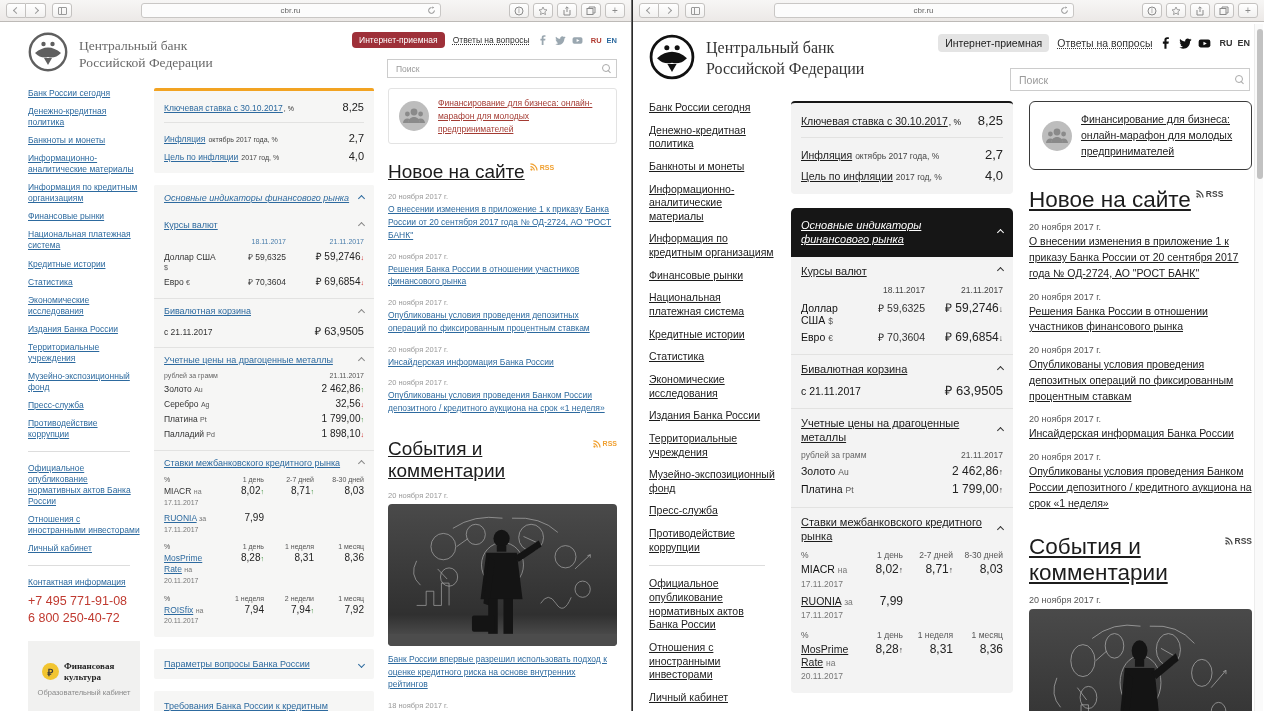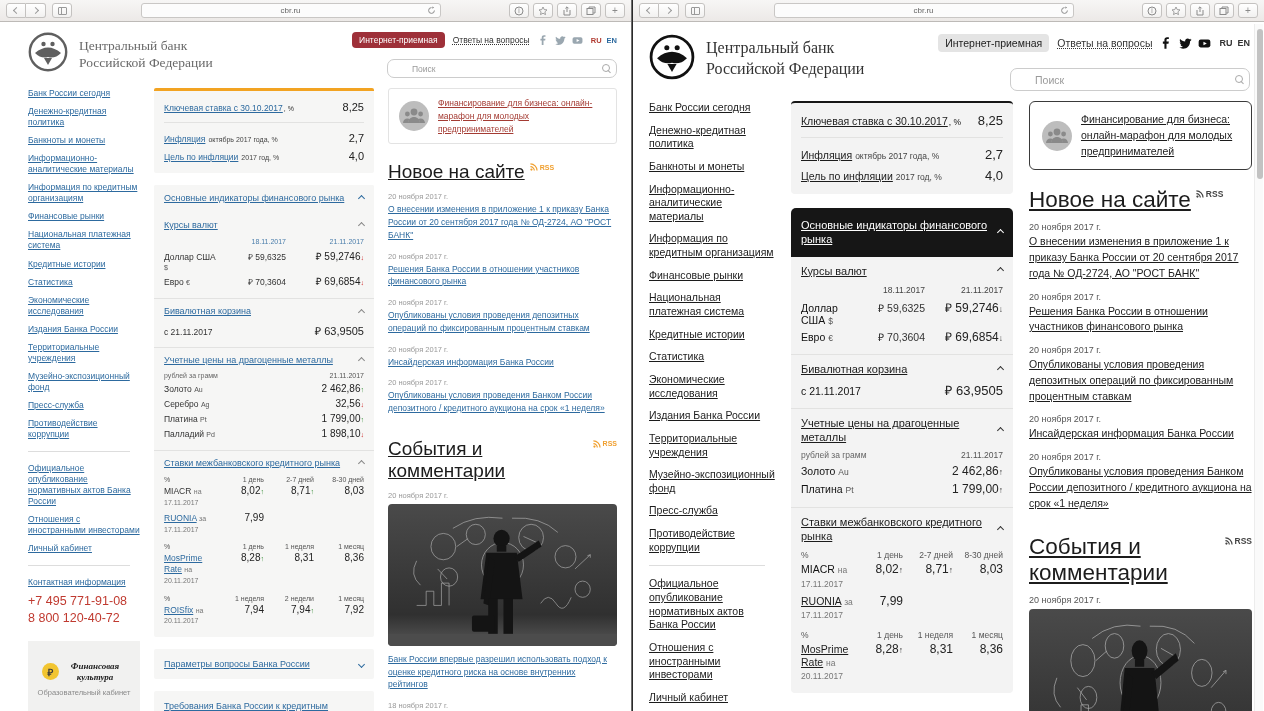--- a/index.html
+++ b/index.html
@@ -61,21 +61,21 @@
   .qa-link { font-size:var(--fs-base); color:#333; text-decoration:underline; text-decoration-style:dotted; cursor:pointer; }
   .social { display:flex; gap:6px; align-items:center; color:var(--social); }
   .social svg { width:11px; height:11px; }
   .mono .social svg { width:13px; height:13px; }
   .lang { display:flex; gap:5px; font-size:7.5px; font-weight:bold; }
   .mono .lang { font-size:9px; }
   .lang-ru { color:#b0392f; cursor:pointer; } .lang-en { color:#2d6a9f; cursor:pointer; }
   .mono .lang-ru, .mono .lang-en { color:#333; }
   .search { margin-top:11px; width:230px; position:relative; }
   .mono .search { width:240px; margin-top:16px; }
-  .search input { width:100%; height:19px; border:1px solid #ccc; border-radius:7px; padding:0 22px 0 24px;
+  .search input { width:100%; height:19px; border:1px solid #ccc; border-radius:0; padding:0 22px 0 8px;
     font-size:var(--fs-base); color:#333; font-family:inherit; outline:none; }
   .mono .search input { height:23px; }
   .search input::placeholder { color:#9a9a9a; }
   .mag { position:absolute; right:7px; top:5px; width:8px; height:8px; }
   .mono .mag { top:7px; }
   .mag::before { content:""; position:absolute; width:6px; height:6px; border:1.3px solid #aaa; border-radius:50%; }
   .mag::after { content:""; position:absolute; width:4px; height:1.3px; background:#aaa; transform:rotate(45deg); left:5px; top:7px; }
 
   .cols { display:grid; grid-template-columns:112px 220px 1fr; gap:14px; padding:2px 14px 0 28px; }
   .mono .cols { grid-template-columns:126px 222px 1fr; gap:16px; padding:2px 12px 0 16px; }
@@ -87,36 +87,36 @@
   .navlink { color:var(--link); text-decoration:underline; cursor:pointer; }
   .nav-divider { border:none; border-top:1px solid #ddd; margin:11px 10px 11px 0; position:relative; }
   .nav-divider::after { content:""; position:absolute; left:50%; top:-2px; width:3px; height:3px; background:#c9c9c9; }
   .contact-link { color:var(--link); text-decoration:underline; cursor:pointer; display:inline-block; margin-bottom:4px; }
   .phone { font-size:var(--fs-phone); color:var(--phone); margin-top:3px; white-space:nowrap; }
   .promo { background:#f1f1f0; margin-top:16px; padding:20px 6px 16px; display:flex; flex-direction:column;
     align-items:center; text-align:center; min-height:230px; }
   .fincult-row { display:flex; gap:5px; align-items:center; }
   .fincult-icon { width:17px; height:17px; border-radius:50%; background:#f2c531; color:#3b3b3b; font-weight:bold;
     font-size:10px; display:inline-flex; align-items:center; justify-content:center; }
-  .fincult-title { font-family:"Liberation Serif", serif; font-weight:bold; font-size:9px; color:#222; text-align:center; line-height:1.15; width:62px;font-style:italic; }
+  .fincult-title { font-family:"Liberation Serif", serif; font-weight:bold; font-size:9px; color:#222; text-align:left; line-height:1.15; width:62px; }
   .promo-sub { font-size:7.5px; color:#8a8a8a; margin-top:6px; }
 
   
   .ibox { background:var(--box); border-radius:2px; margin-bottom:12px; }
   .mono .ibox { margin-bottom:14px; border-radius:4px; }
   .key-box { border-top:3px solid var(--accent-top); padding:7px 10px 8px; }
   .mono .key-box { border-top:2px solid var(--accent-top); }
   .irow { display:flex; align-items:baseline; padding:3px 0; }
   .ilink { color:var(--link); text-decoration:underline; cursor:pointer; }
   .iunit { color:var(--text); font-size:var(--fs-small); margin-left:1px; }
   .inote { color:#444; font-size:var(--fs-small); margin-left:3px; }
   .ival { margin-left:auto; font-size:var(--fs-val); color:#222; }
   .key-sep { border:none; border-top:1px solid #e2e2e1; margin:6px 0; }
   .main-hdr { display:flex; align-items:center; justify-content:space-between; background:var(--hdr-bg);
-    color:var(--hdr-text); padding:8px 10px; border-radius:2px 2px 0 0; }
+    color:var(--hdr-text); padding:8px 10px; border-radius:2px 2px 0 0;font-style:italic; }
   .mono .main-hdr { border-radius:5px 5px 0 0; padding:10px 10px; }
   .main-hdr-t { font-size:var(--fs-sect); text-decoration:underline; cursor:pointer; line-height:1.3; }
   .isec { padding:7px 10px 9px; }
   .isec + .isec { border-top:1px solid #e2e2e1; }
   .sect-hdr { display:flex; justify-content:space-between; align-items:center; margin-bottom:5px; }
   .sect-t { font-size:var(--fs-sect); color:var(--link); text-decoration:underline; cursor:pointer; line-height:1.3; }
   .chev { width:5px; height:5px; border-left:1.4px solid var(--chev); border-bottom:1.4px solid var(--chev); flex:0 0 auto; margin-left:6px; }
   .chev.up { transform:rotate(135deg); } .chev.down { transform:rotate(-45deg); }
   .main-hdr .chev { border-color:var(--hdr-text); }
   .cgrid { display:grid; grid-template-columns:1fr 66px 78px; align-items:baseline; }
@@ -292,21 +292,21 @@
         <ul class="nav">
 
         <li><span class="navlink">Официальное опубликование нормативных актов Банка России</span></li>
                 <li><span class="navlink">Отношения с иностранными инвесторами</span></li>
                 <li><span class="navlink">Личный кабинет</span></li>
               </ul>
         <hr class="nav-divider">
         <div>
           <span class="contact-link">Контактная информация</span>
           <div class="phone">+7 495 771-91-08</div>
-          <div class="phone">8 800 120-40-72</div>
+          <div class="phone">6 800 250-40-72</div>
         </div>
         <div class="promo">
           <div class="promo-graphic fincult-row">
             <span class="fincult-icon">₽</span>
             <span class="fincult-title">Финансовая культура</span>
           </div>
           <div class="promo-sub">Образовательный кабинет</div>
 
         </div>
       </div>

